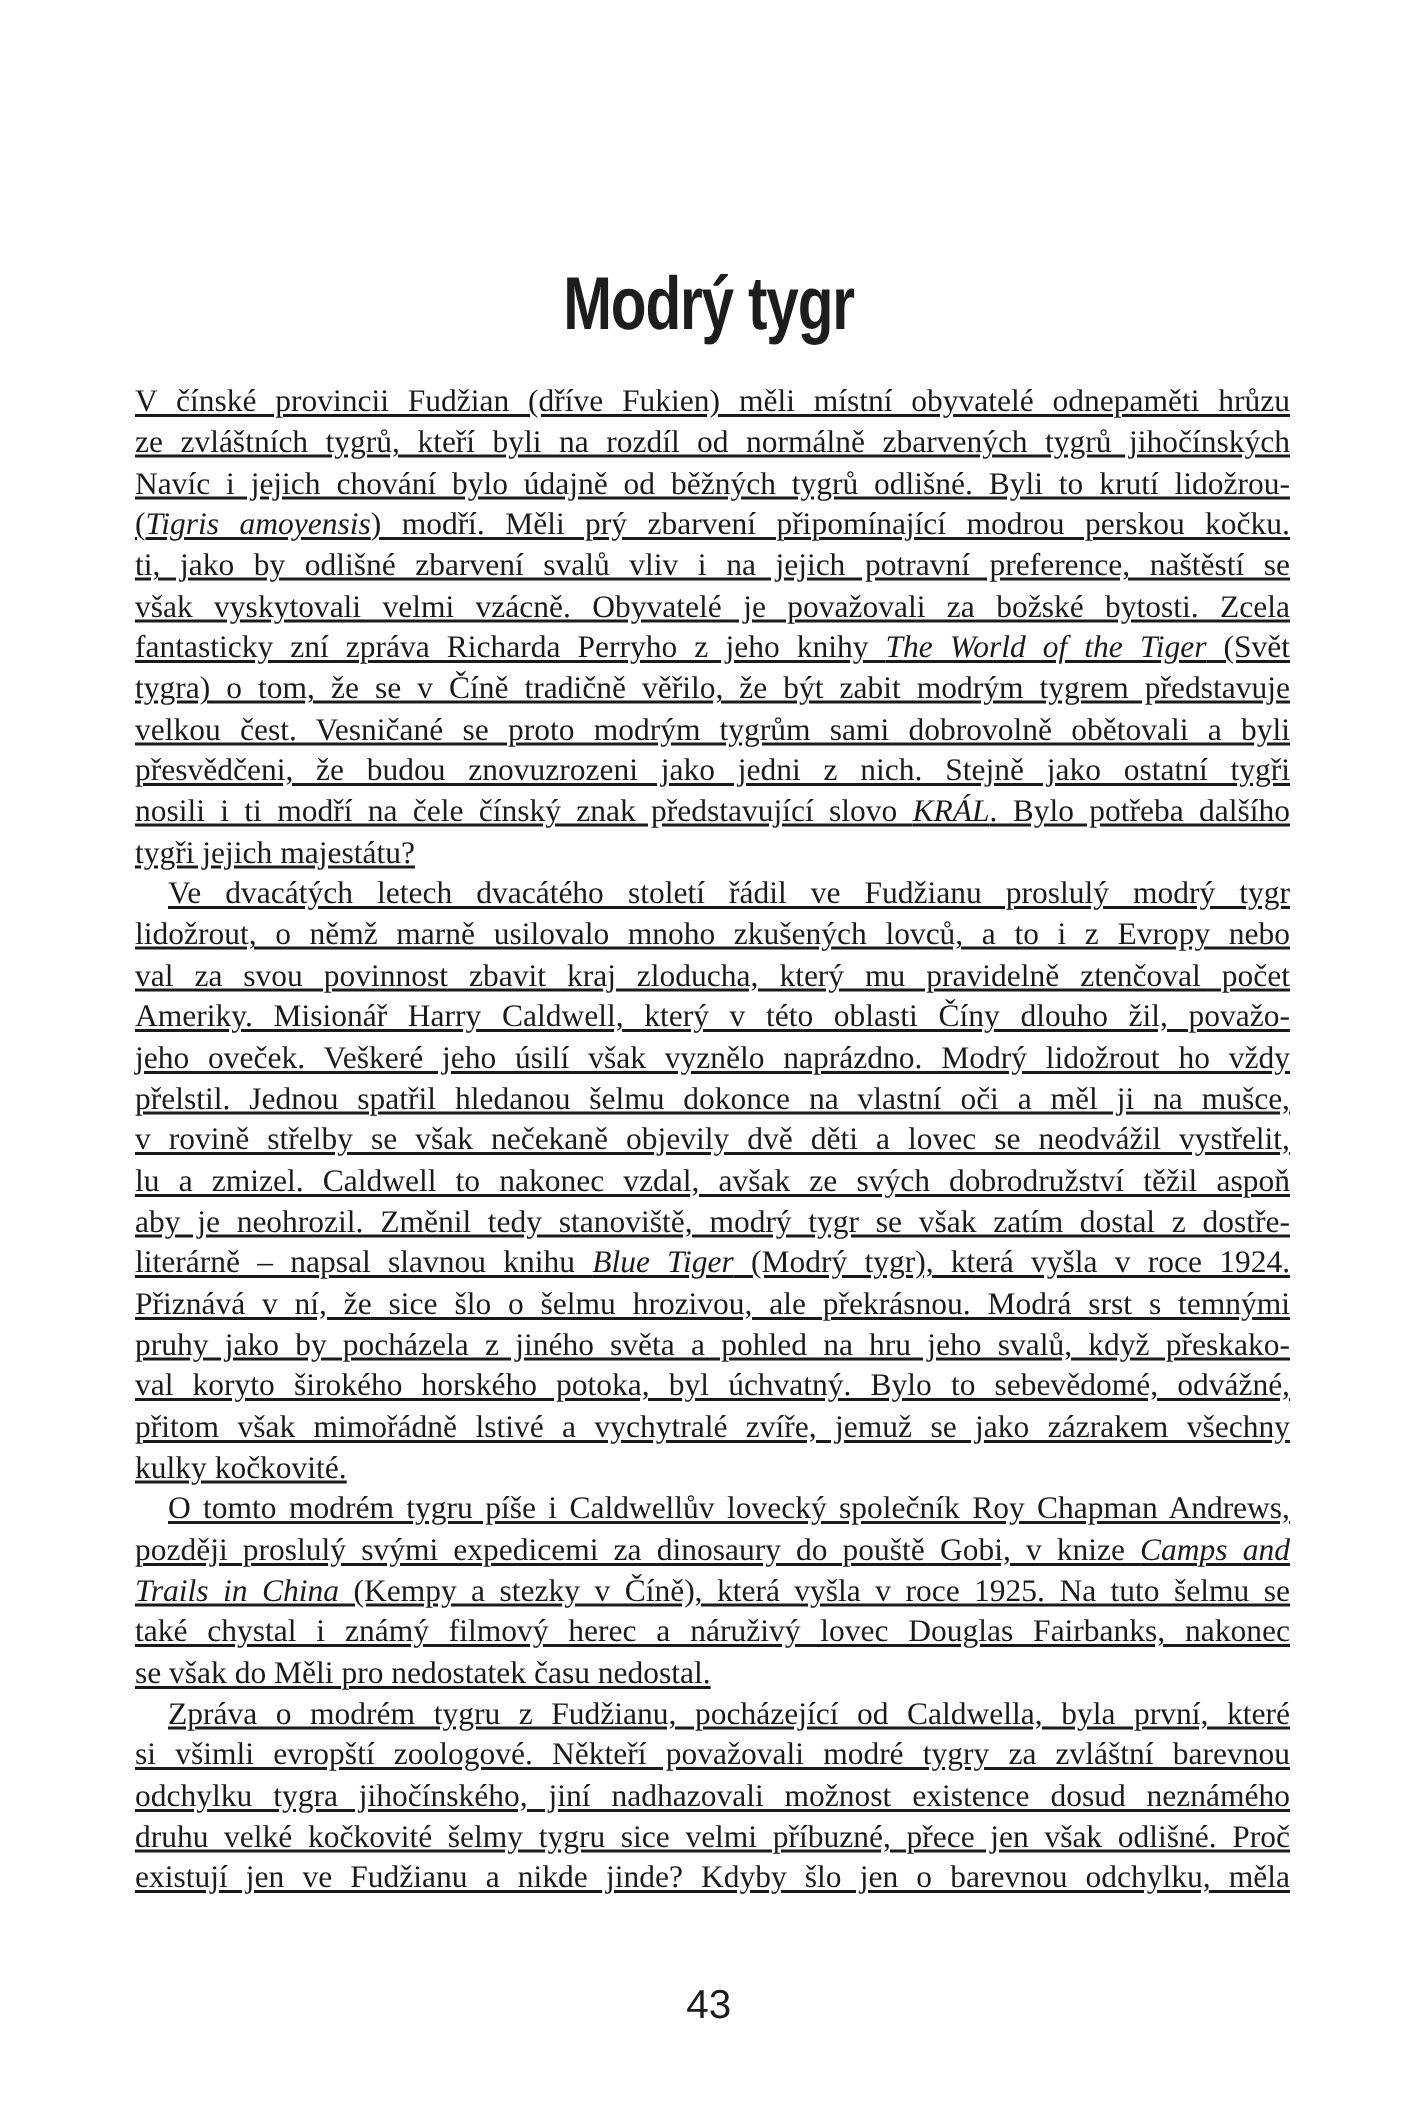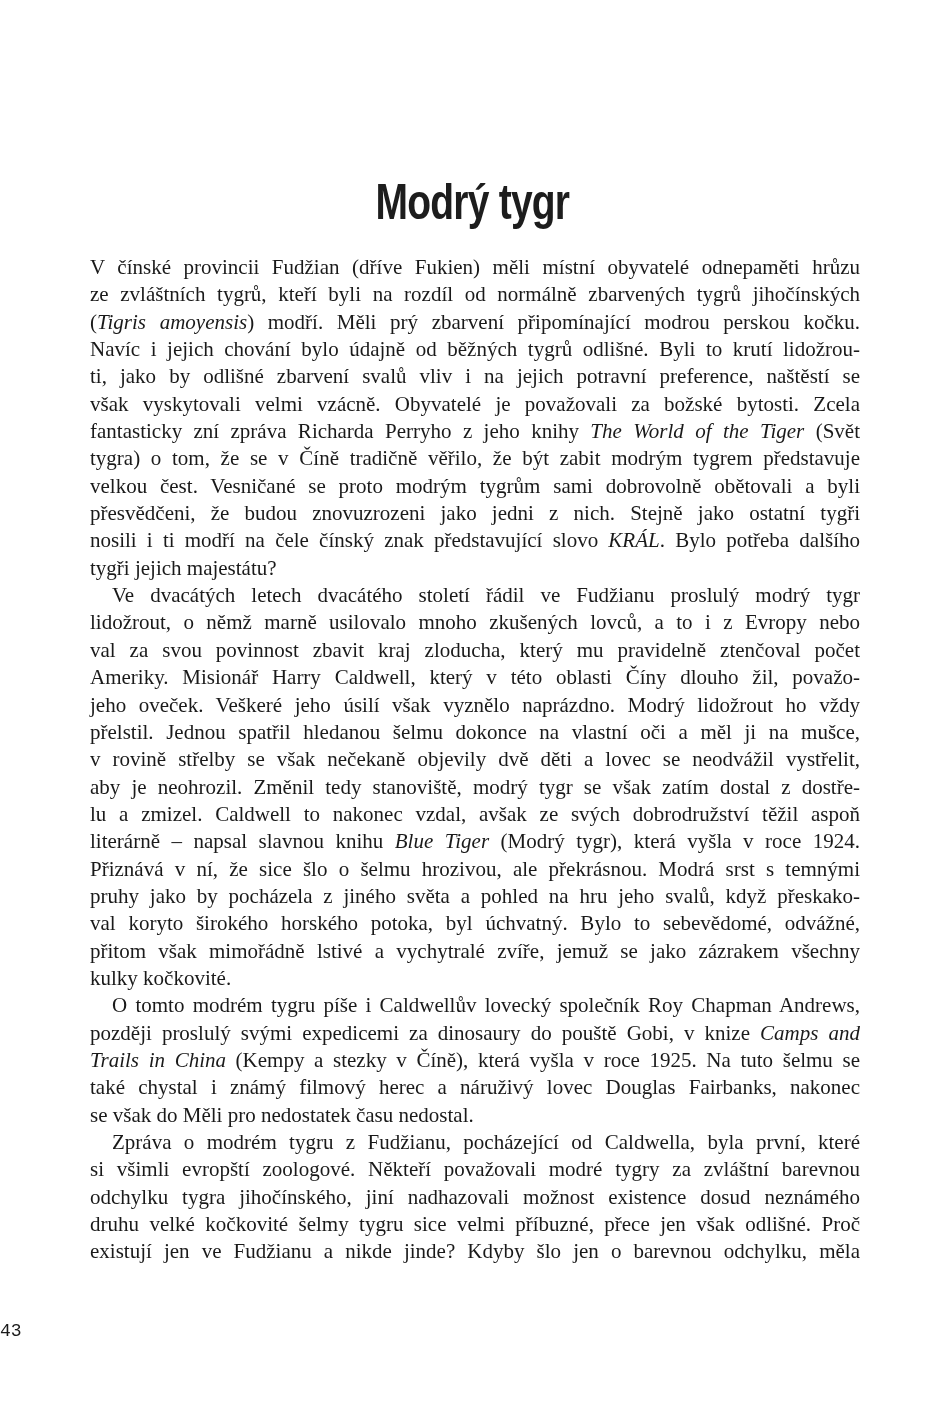--- a/index.html
+++ b/index.html
@@ -7,59 +7,59 @@
   .title {
     position: absolute; left: 0; width: 945px; top: 138px; text-align: center;
     font-family: "Liberation Sans", sans-serif; font-weight: bold; font-size: 50px;
     letter-spacing: -1px; transform: scaleX(0.78); transform-origin: 472px 0;
     color: #1d1d1d; line-height: 60px;
   }
   .text {
     position: absolute; left: 90px; top: 254px; width: 770px;
     font-family: "Liberation Serif", serif; font-size: 21px; line-height: 27.35px;
   }
-  .line { display: block; height: 27.35px; white-space: nowrap; text-align: justify; text-align-last: justify; }
+  .line { display: block; height: 27.35px; white-space: nowrap; text-align: justify; text-align-last: justify; text-decoration: underline; }
   .line.last { text-align-last: left; }
   .line.indent { text-indent: 22px; }
   .line i { font-style: italic; }
   .pagenum {
-    position: absolute; top: 1321px; left: 0; width: 945px; 
-    font-family: Liberation Mono, monospace; font-size: 18px;
+    position: absolute; top: 1321px; left: 0; width: 945px; text-align: center;
+    font-family: Liberation Sans, sans-serif; font-size: 27px;
   }
 </style>
 </head>
 <body>
 
 <h1 class="title">Modrý tygr</h1>
 
 <div class="text" id="body-text">
     <div>
       <span class="line">V čínské provincii Fudžian (dříve Fukien) měli místní obyvatelé odnepaměti hrůzu</span>
       <span class="line">ze zvláštních tygrů, kteří byli na rozdíl od normálně zbarvených tygrů jihočínských</span>
+      <span class="line">Navíc i jejich chování bylo údajně od běžných tygrů odlišné. Byli to krutí lidožrou-</span>
       <span class="line">(<i>Tigris amoyensis</i>) modří. Měli prý zbarvení připomínající modrou perskou kočku.</span>
-      <span class="line">Navíc i jejich chování bylo údajně od běžných tygrů odlišné. Byli to krutí lidožrou-</span>
       <span class="line">ti, jako by odlišné zbarvení svalů vliv i na jejich potravní preference, naštěstí se</span>
       <span class="line">však vyskytovali velmi vzácně. Obyvatelé je považovali za božské bytosti. Zcela</span>
       <span class="line">fantasticky zní zpráva Richarda Perryho z jeho knihy <i>The World of the Tiger</i> (Svět</span>
       <span class="line">tygra) o tom, že se v Číně tradičně věřilo, že být zabit modrým tygrem představuje</span>
       <span class="line">velkou čest. Vesničané se proto modrým tygrům sami dobrovolně obětovali a byli</span>
       <span class="line">přesvědčeni, že budou znovuzrozeni jako jedni z nich. Stejně jako ostatní tygři</span>
       <span class="line">nosili i ti modří na čele čínský znak představující slovo <i>KRÁL</i>. Bylo potřeba dalšího</span>
       <span class="line last">tygři jejich majestátu?</span>
     </div>
     <div>
       <span class="line indent">Ve dvacátých letech dvacátého století řádil ve Fudžianu proslulý modrý tygr</span>
       <span class="line">lidožrout, o němž marně usilovalo mnoho zkušených lovců, a to i z Evropy nebo</span>
       <span class="line">val za svou povinnost zbavit kraj zloducha, který mu pravidelně ztenčoval počet</span>
       <span class="line">Ameriky. Misionář Harry Caldwell, který v této oblasti Číny dlouho žil, považo-</span>
       <span class="line">jeho oveček. Veškeré jeho úsilí však vyznělo naprázdno. Modrý lidožrout ho vždy</span>
       <span class="line">přelstil. Jednou spatřil hledanou šelmu dokonce na vlastní oči a měl ji na mušce,</span>
       <span class="line">v rovině střelby se však nečekaně objevily dvě děti a lovec se neodvážil vystřelit,</span>
+      <span class="line">lu a zmizel. Caldwell to nakonec vzdal, avšak ze svých dobrodružství těžil aspoň</span>
       <span class="line">aby je neohrozil. Změnil tedy stanoviště, modrý tygr se však zatím dostal z dostře-</span>
-      <span class="line">lu a zmizel. Caldwell to nakonec vzdal, avšak ze svých dobrodružství těžil aspoň</span>
       <span class="line">literárně – napsal slavnou knihu <i>Blue Tiger</i> (Modrý tygr), která vyšla v roce 1924.</span>
       <span class="line">Přiznává v ní, že sice šlo o šelmu hrozivou, ale překrásnou. Modrá srst s temnými</span>
       <span class="line">pruhy jako by pocházela z jiného světa a pohled na hru jeho svalů, když přeskako-</span>
       <span class="line">val koryto širokého horského potoka, byl úchvatný. Bylo to sebevědomé, odvážné,</span>
       <span class="line">přitom však mimořádně lstivé a vychytralé zvíře, jemuž se jako zázrakem všechny</span>
       <span class="line last">kulky kočkovité.</span>
     </div>
     <div>
       <span class="line indent">O tomto modrém tygru píše i Caldwellův lovecký společník Roy Chapman Andrews,</span>
       <span class="line">později proslulý svými expedicemi za dinosaury do pouště Gobi, v knize <i>Camps and</i></span>

